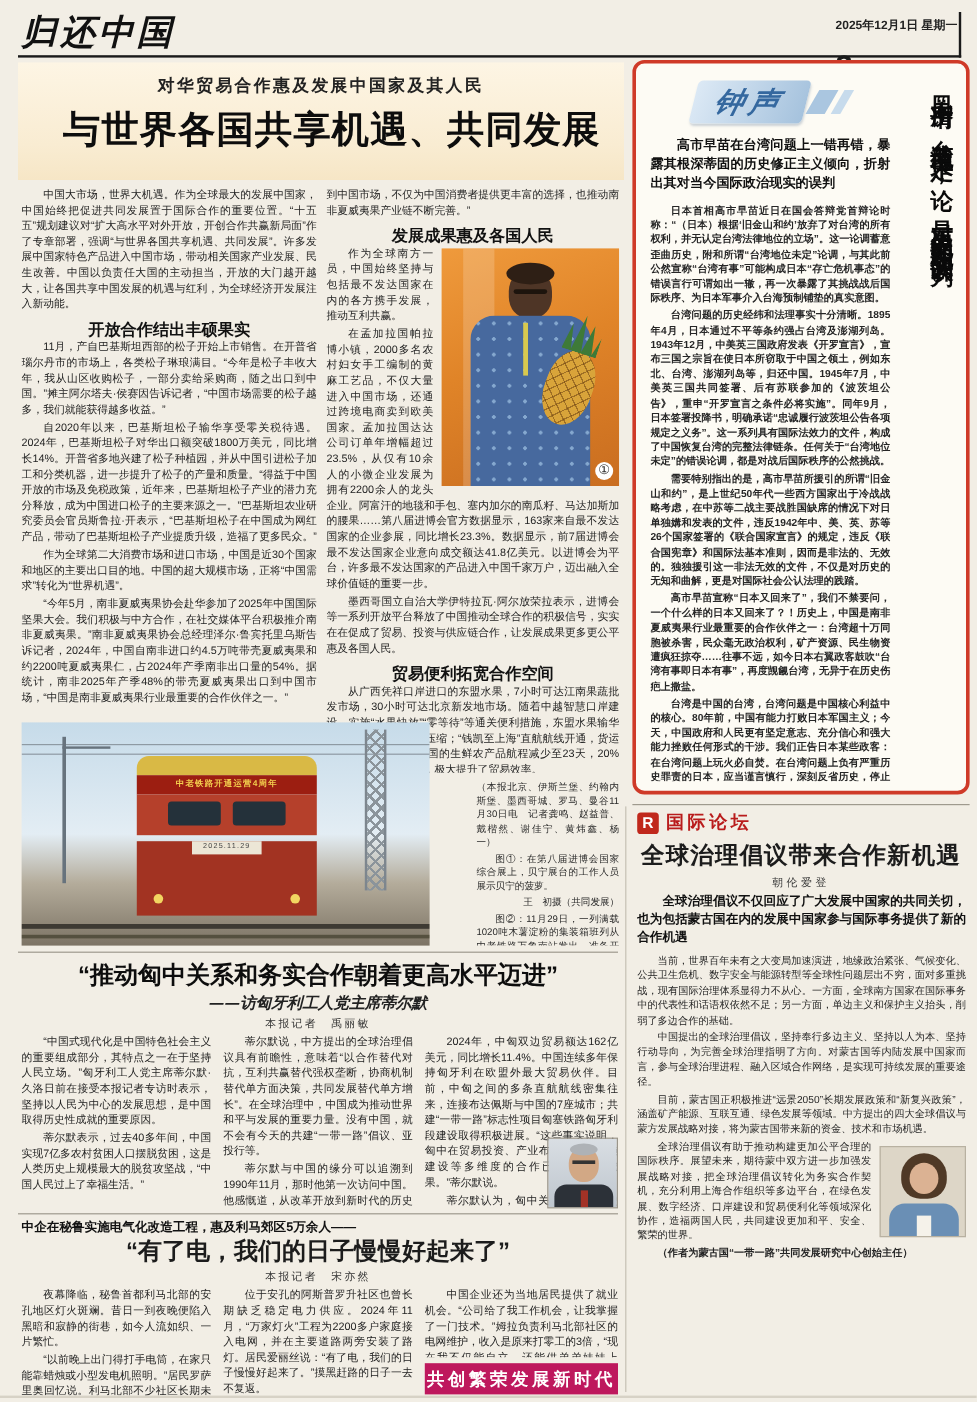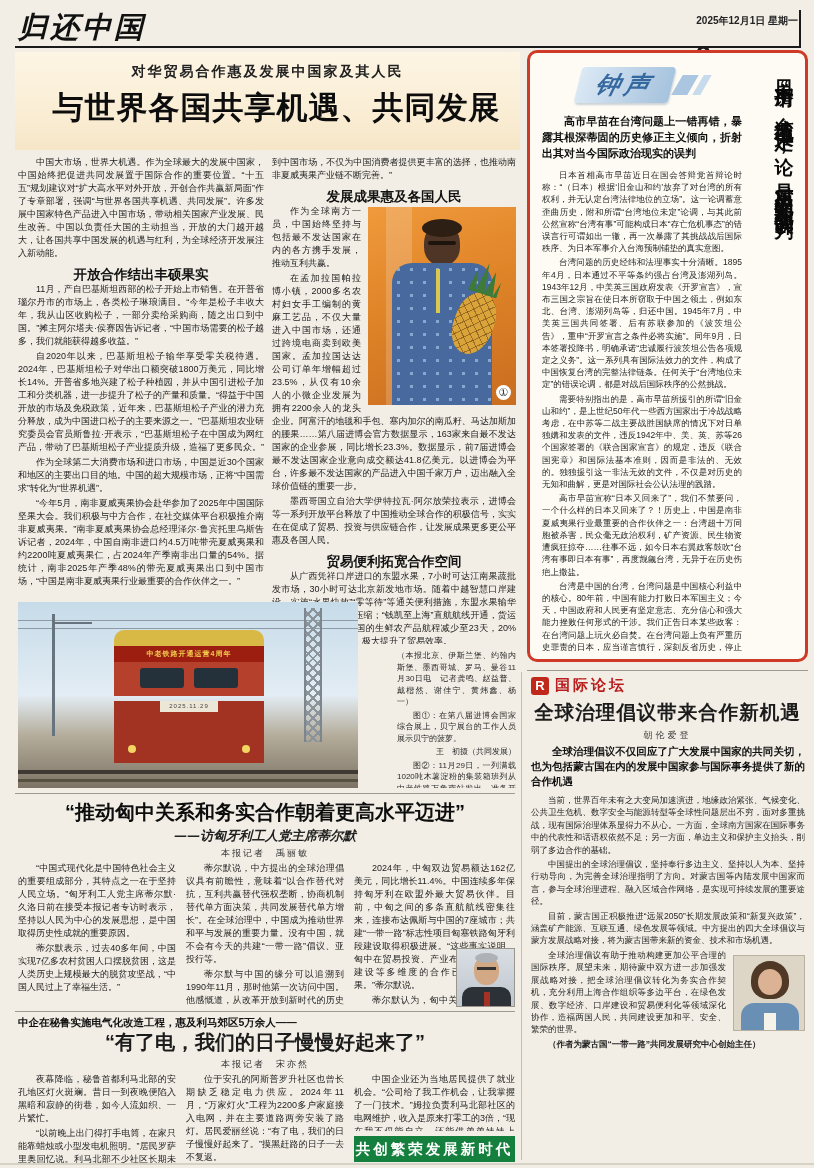--- a/index.html
+++ b/index.html
@@ -119,38 +119,38 @@
   .pt-glasses { position:absolute; top:18px; left:20px; width:19px; height:3px; background:#333; }
   .pt-suit { position:absolute; bottom:0; left:5px; width:49px; height:19px; background:#2c3138; border-radius:10px 10px 0 0; }
   .pt-tie { position:absolute; bottom:0; left:27px; width:6px; height:14px; background:#a33226; }
 
   
   .pe-kicker { left:18px; top:1016px; width:430px; font-size:10.5px; font-weight:800; color:#111; }
   .pe-headline { left:15px; top:1029px; width:500px; text-align:center; font-size:20px; font-weight:900; }
   .pe-byline { left:15px; top:1058px; width:500px; text-align:center; font-size:9px; color:#333; letter-spacing:2px; }
   .pe-col { top:1073px; height:90px; width:158px; }
   .pe-col.short { height:58px; }
-  .banner-red { left:354px; top:1136px; width:161px; height:26px; background:#15803d;
+  .banner-red { left:354px; top:1136px; width:161px; height:26px; background:#be185d;
     color:#fff; font-size:14.5px; font-weight:800; letter-spacing:3px;
     display:flex; align-items:center; justify-content:center; }
 
   
   .zs-box { left:527px; top:50px; width:281px; height:612px; border:3px solid #cf3a28;
     border-radius:10px; background:#fdfbf4; }
   .zs-left { position:absolute; left:12px; top:10px; width:200px; height:588px; overflow:hidden; }
   .zs-logo-row { display:flex; align-items:center; justify-content:center; gap:5px; margin:4px 0 10px; }
   .zs-badge { transform:skewX(-14deg); background:linear-gradient(100deg,#dce9f5,#a5c2dd);
     border-radius:4px; padding:2px 18px; box-shadow:1px 2px 2px rgba(60,90,130,.25); }
   .zs-badge span { display:inline-block; font-size:24px; font-weight:900; font-style:italic;
     color:#35689f; letter-spacing:5px; }
   .zs-stripe { width:16px; height:20px; background:#aac6e0; transform:skewX(-30deg); }
   .zs-stripe.s2 { width:8px; background:#c7dbec; }
   .zs-intro { font-size:11px; font-weight:800; line-height:16px; text-align:justify;
     text-indent:2em; color:#111; margin-bottom:8px; }
-  .zs-body { font-size:8.5px; line-height:12.2px; text-align:justify; color:#262626; }
+  .zs-body { font-size:8.5px; line-height:12.2px; text-align:justify; color:#262626;font-weight:bold; }
   .zs-body p { text-indent:2em; margin-bottom:2px; }
   .zs-vertical { position:absolute; right:8px; top:12px; height:584px; overflow:hidden;
     writing-mode:vertical-rl; text-orientation:upright;
     font-size:19px; font-weight:900; letter-spacing:3px; color:#0a0a0a; }
 
   
   .forum-tag { left:531px; top:676px; display:flex; align-items:center; gap:6px; }
   .forum-logo { width:18px; height:18px; background:#c0281c; color:#fff; border-radius:3px;
     font-size:13px; font-weight:900; display:flex; align-items:center; justify-content:center; }
   .forum-tag-label { color:#b91c1c; font-size:15px; font-weight:900; letter-spacing:3px; }

